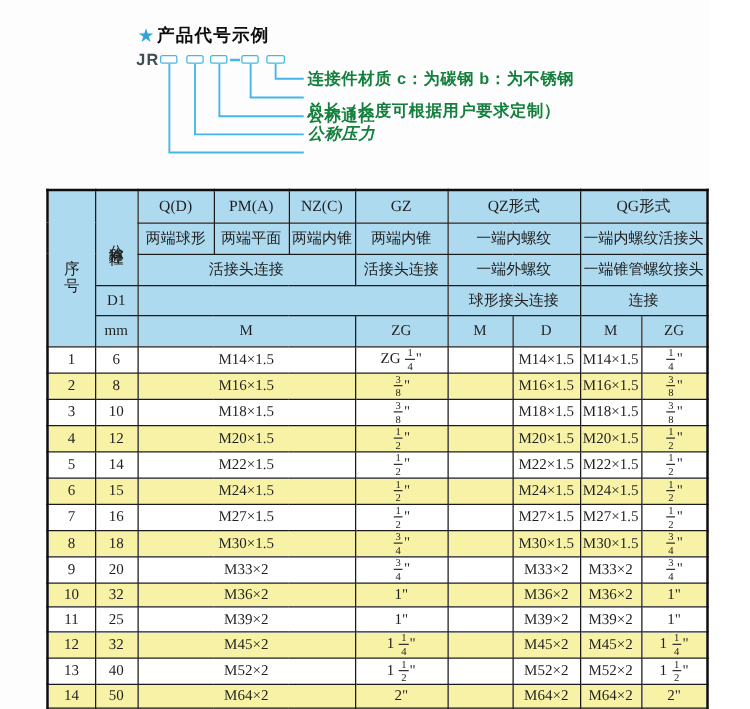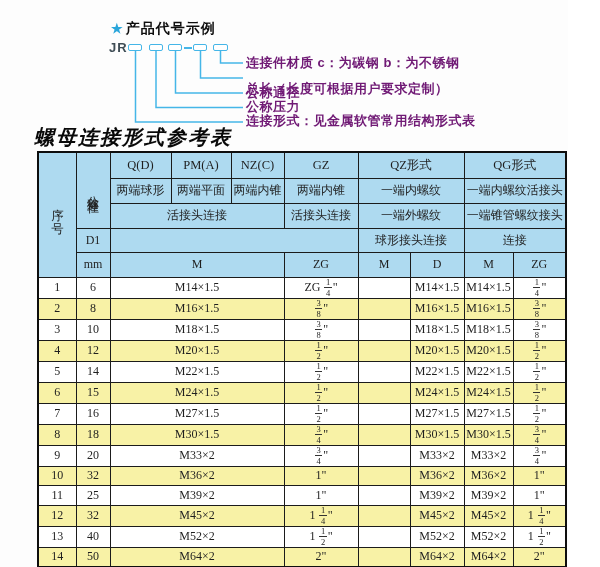--- a/index.html
+++ b/index.html
@@ -6,21 +6,21 @@
   body { font-family: "Liberation Sans", sans-serif; background:#ffffff; }
   .page { position: relative; width: 568px; height: 567px; background: #fdfdfd; overflow: hidden; }
 
   
   .diagram-lines { position:absolute; left:0; top:0; width:600px; height:150px; }
   .star-heading { position:absolute; left:111px; top:20px; font-size:14px; font-weight:700; color:#0d0d0d; letter-spacing:1px; white-space:nowrap; }
   .star-heading .star { color:#2aa6db; margin-right:2px; font-size:13px; }
   .jr-prefix { position:absolute; left:109px; top:40px; font-size:13px; font-weight:700; color:#3f4d55; letter-spacing:1px; }
   .code-box { position:absolute; top:44px; width:14px; height:7px; border:1.5px solid #45b6e8; border-radius:2px; background:#fff; }
   .code-dash { position:absolute; top:47px; width:8px; height:2px; background:#45b6e8; }
-  .diagram-label { position:absolute; left:246px; height:14px; line-height:14px; font-size:13px; font-weight:700; color:#701a75; letter-spacing:0.5px; white-space:nowrap; }
+  .diagram-label { position:absolute; left:246px; height:14px; line-height:14px; font-size:13px; font-weight:700; color:#15803d; letter-spacing:0.5px; white-space:nowrap; }
 
   
   .table-title { position:absolute; left:34px; top:124px; font-family:"Liberation Serif", serif; font-style:italic; font-weight:700; font-size:20px; color:#090909; letter-spacing:2px; white-space:nowrap; }
 
   
   table.ref { position:absolute; left:37px; top:151px; width:528px; border-collapse:collapse; table-layout:fixed;
               font-family:"Liberation Serif", serif; color:#1f1f1f; }
   table.ref th, table.ref td { border:1px solid #1b1b1b; text-align:center; vertical-align:middle; padding:0; overflow:hidden; }
   table.ref { border:2px solid #0e0e0e; }
   table.ref thead th { background:#aedaf0; font-weight:400; font-size:12px; }
@@ -60,24 +60,22 @@
   <div class="code-box" style="left:128px;"></div>
   <div class="code-box" style="left:149px;"></div>
   <div class="code-box" style="left:168px;"></div>
   <div class="code-dash" style="left:184px;"></div>
   <div class="code-box" style="left:193px;"></div>
   <div class="code-box" style="left:213px; width:15px;"></div>
 
   <div class="diagram-label" style="top:56px;">连接件材质  c：为碳钢  b：为不锈钢</div>
   <div class="diagram-label" style="top:82px;">总长（长度可根据用户要求定制）</div>
   <div class="diagram-label" style="top:86px;">公称通径</div>
-  <div class="diagram-label" style="top:100px;">公称压力</div>
-  <div class="diagram-label" style="top:114px;">连接形式：见金属软管常用结构形式表</div>
-
-  <div class="table-title">螺母连接形式参考表</div>
+  <div class="diagram-label" style="top:100px;font-style:italic;">公称压力</div>
+
 
   <table class="ref">
     <colgroup>
       <col style="width:38px">
         <col style="width:34px">
         <col style="width:61px">
         <col style="width:60px">
         <col style="width:53px">
       <col style="width:74px">
         <col style="width:52px">

